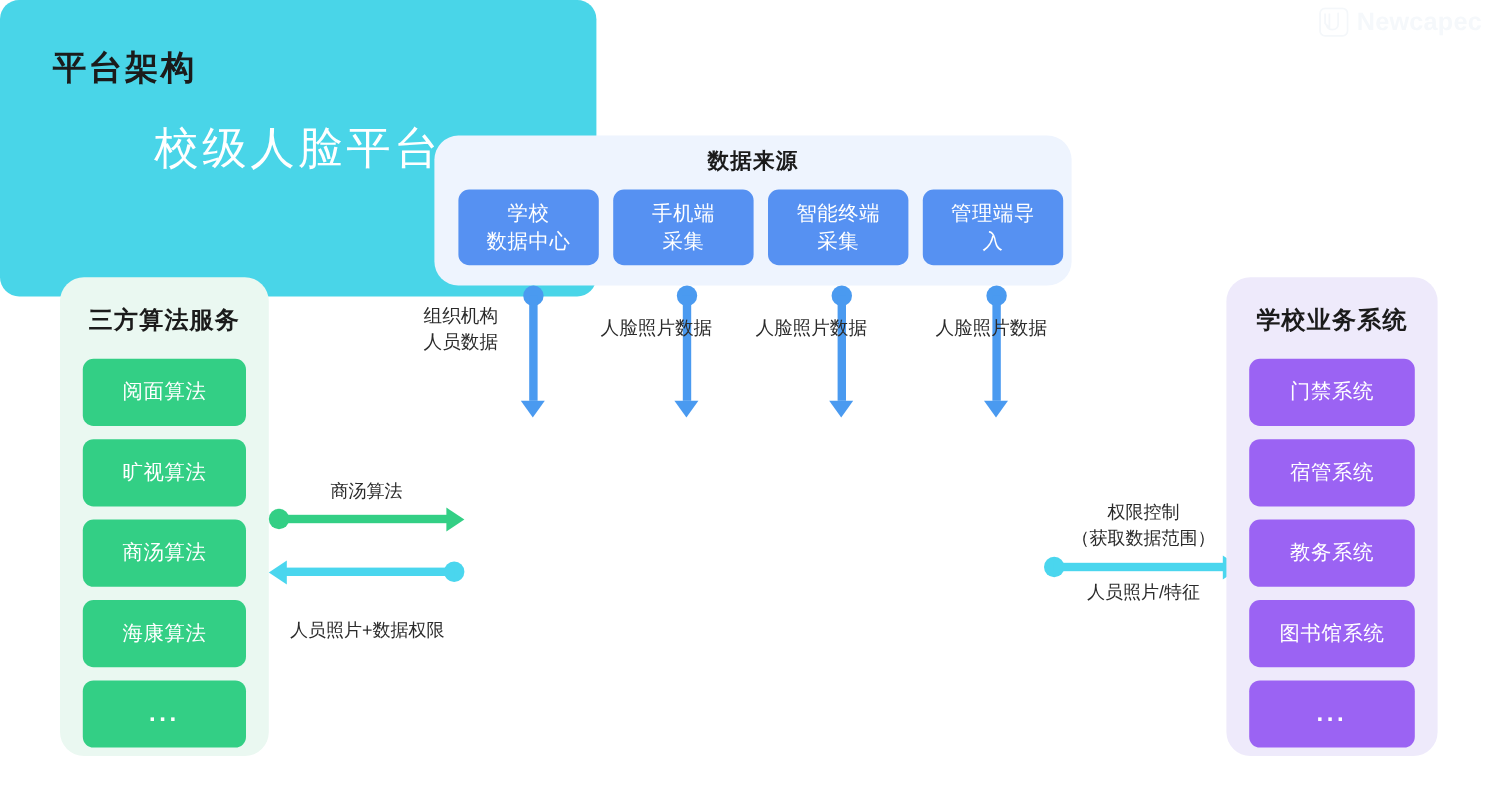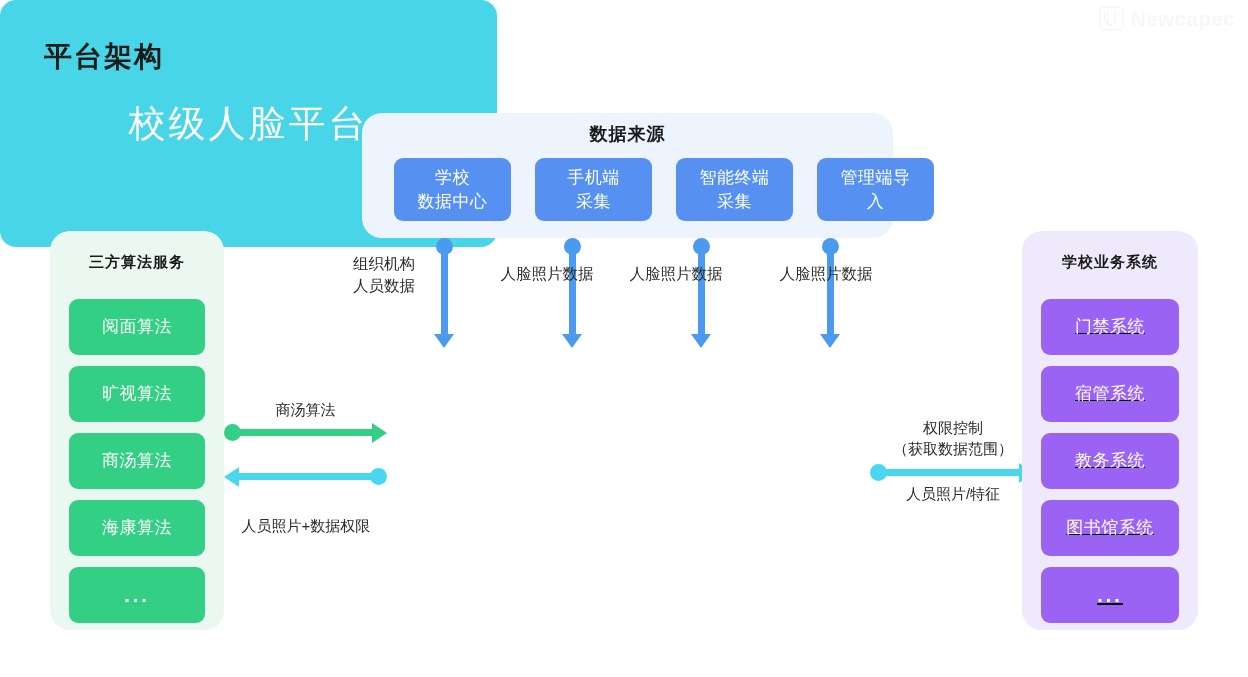--- a/index.html
+++ b/index.html
@@ -40,21 +40,21 @@
     -webkit-text-stroke: 0px;
   }
 
   
   .panel {
     position: absolute;
     border-radius: 20px;
   }
   .panel-title {
     text-align: center;
-    font-size: 15px;
+    font-size: 20px;
     font-weight: 700;
     color: #1b1b1b;
     letter-spacing: 1px;
   }
   .chip {
     border-radius: 9px;
     display: flex;
     align-items: center;
     justify-content: center;
     text-align: center;
@@ -74,21 +74,20 @@
   #source-panel .panel-title { margin-top: 9px; font-size: 18px; }
   .source-row {
     position: absolute;
     left: 20px; top: 45px;
     display: flex;
     gap: 12px;
   }
   .source-chip {
     width: 117px; height: 63px;
     background: #5691f2;
-    margin-left: 12px;
   }
 
   
   #algo-panel {
     left: 50px; top: 231px;
     width: 174px; height: 399px;
     background: #eaf8f1;
   }
   #algo-panel .panel-title { margin-top: 22px; }
   #biz-panel {
@@ -98,21 +97,21 @@
   }
   #biz-panel .panel-title { margin-top: 22px; }
   .side-list {
     position: absolute;
     left: 19px; top: 68px;
     display: flex;
     flex-direction: column;
     gap: 11px;
   }
   #algo-panel .side-list { left: 19px; width: 136px; }
-  #biz-panel .side-list { left: 19px; width: 138px; text-decoration: underline; }
+  #biz-panel .side-list { left: 19px; width: 138px; }
   .algo-chip { height: 56px; background: #33cf85; }
   .biz-chip  { height: 56px; background: #9b63f3; }
 
   
   #platform {
     left: 381px; top: 347px;
     width: 497px; height: 247px;
     background: #49d5e8;
     border-radius: 16px;
     display: flex;

